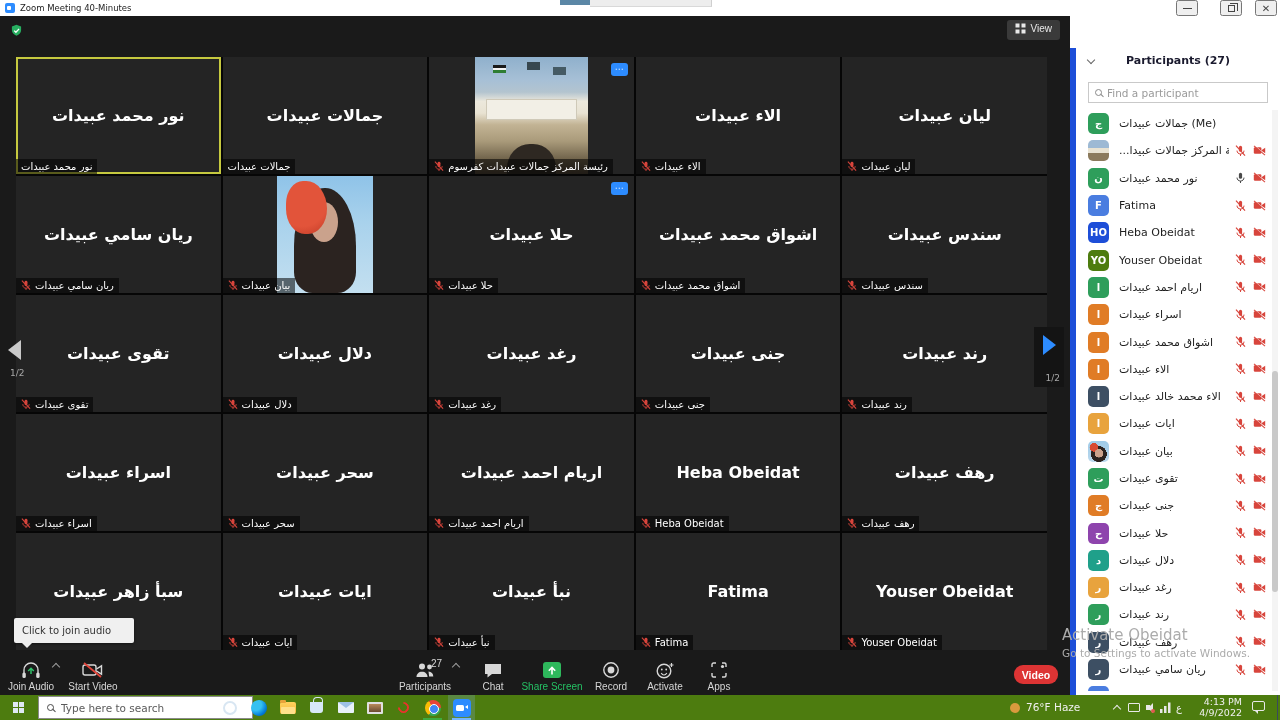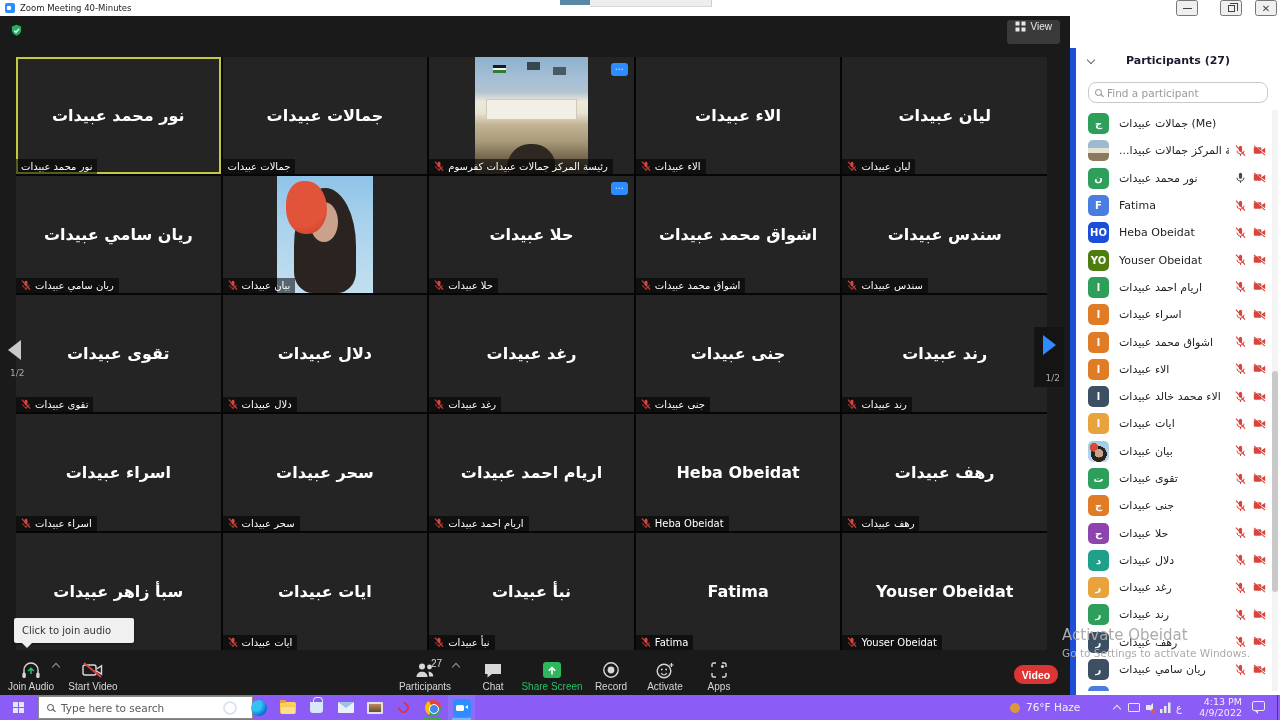--- a/index.html
+++ b/index.html
@@ -17,21 +17,21 @@
   .win-min { left:1176px; } .win-min i { display:block; width:9px; height:1px; background:#444; }
   .win-restore { left:1220px; } .win-restore i { display:block; width:7px; height:7px; border:1px solid #444; position:relative; }
   .win-restore i::before { content:""; position:absolute; left:1px; top:-3px; width:7px; height:7px; border:1px solid #444; border-left:none; border-bottom:none; }
   .win-close { left:1255px; font-size:10px; }
 
   
   .app { position:absolute; left:0; top:16px; width:1280px; height:679px; }
   .meeting { position:absolute; left:0; top:0; width:1070px; height:679px; background:#1a1a1a; }
 
   .shield { position:absolute; left:10px; top:6px; }
-  .view-btn { position:absolute; right:10px; top:4px; height:20px; padding:12px 8px; background:#3a3a3a; border:none; border-radius:3px; color:#e8e8e8; font-size:10px; display:flex; align-items:flex-end; gap:5px; }
+  .view-btn { position:absolute; right:10px; top:4px; height:20px; padding:3px 8px; background:#3a3a3a; border:none; border-radius:3px; color:#e8e8e8; font-size:10px; display:flex; align-items:flex-start; gap:5px; }
 
   
   .grid { position:absolute; left:16px; top:41px; width:1031px; height:593px; display:grid; grid-template-columns:repeat(5,1fr); grid-template-rows:repeat(5,1fr); gap:2px; background:#060606; }
   .tile { position:relative; background:#242424; overflow:hidden; display:flex; align-items:center; justify-content:center; }
   .tile.highlight { outline:2px solid #c6c93f; outline-offset:-2px; }
   .tile-label { color:#fff; font-weight:bold; font-size:16px; text-align:center; padding:0 6px; }
   .tile-plate { position:absolute; left:0; bottom:0; max-width:96%; background:rgba(0,0,0,0.55); color:#fff; font-size:10px; padding:2px 5px; display:flex; align-items:center; gap:4px; white-space:nowrap; }
   .tile-menu { position:absolute; top:6px; right:6px; width:17px; height:13px; background:#2d8cff; border:none; border-radius:3px; color:#fff; font-size:9px; line-height:11px; text-align:center; padding:0; }
 
   .tile-photo { position:relative; height:100%; }
@@ -70,21 +70,21 @@
   #it-record { left:588px; width:46px; }
   #it-react { left:636px; width:58px; }
   #it-apps { left:696px; width:46px; }
   .leave-btn { position:absolute; left:1014px; top:13px; width:44px; height:19px; background:#dd3434; border:none; border-radius:9px; color:#fff; font-size:10.5px; font-weight:bold; }
 
   
   .panel { position:absolute; left:1070px; top:0; width:210px; height:679px; background:#fff; border-left:6px solid #1d4ed8;margin-top:32px; }
   .panel-head { position:absolute; left:0; top:0; width:100%; height:28px; }
   .panel-title { text-align:center; font-size:11px; font-weight:bold; color:#1a1a2e; line-height:26px; }
   .panel-collapse { position:absolute; left:12px; top:9px; width:6px; height:6px; border-left:1.3px solid #666; border-bottom:1.3px solid #666; transform:rotate(-45deg); background:none; border-top:none; border-right:none; padding:0; }
-  .search-wrap { position:absolute; left:12px; right:12px; top:34px; height:21px; border:1px solid #c9c9c9; border-radius:8px; display:flex; align-items:center; padding:0 6px; gap:5px; }
+  .search-wrap { position:absolute; left:12px; right:12px; top:34px; height:21px; border:1px solid #c9c9c9; border-radius:0; display:flex; align-items:center; padding:0 6px; gap:5px; }
   .mag { width:7px; height:7px; border:1.2px solid #8a8a8a; border-radius:50%; position:relative; flex:none; }
   .mag::after { content:""; position:absolute; width:4px; height:1.2px; background:#8a8a8a; right:-3.4px; bottom:-1.2px; transform:rotate(45deg); }
   .search-wrap input { border:none; outline:none; width:100%; font-size:10.5px; color:#333; font-family:inherit; }
   .search-wrap input::placeholder { color:#9a9a9a; }
 
   .plist { position:absolute; left:0; top:62px; width:100%; height:581px; overflow:hidden; }
   .p-row { height:27.3px; display:flex; align-items:center; padding:0 14px 0 12px; }
   .avatar { width:21px; height:21px; border-radius:5px; color:#fff; font-size:10px; font-weight:bold; display:flex; align-items:center; justify-content:center; flex:none; }
   .avatar.ph-building { background:linear-gradient(180deg,#9db9d4 0 40%,#e8e2d2 40% 62%,#8b7a5d 62% 100%); }
   .avatar.ph-portrait { background:radial-gradient(circle at 52% 58%,#caa28c 0 26%,transparent 27%),radial-gradient(circle at 28% 30%,#d84a32 0 20%,transparent 21%),radial-gradient(circle at 52% 62%,#2b2320 0 46%,transparent 47%),linear-gradient(#9ecbe8,#bcd9ee); }
@@ -93,21 +93,21 @@
   .pscroll { position:absolute; right:2px; top:62px; width:6px; height:581px; background:#f4f4f4; }
   .pscroll .thumb { position:absolute; top:45%; height:38%; width:100%; background:#c9c9c9; border-radius:3px; }
   .panel-foot { position:absolute; left:0; bottom:0; width:100%; height:36px; background:#fff; text-align:center; }
   .invite-btn { margin-top:11px; width:48px; height:17px; background:#fff; border:1px solid #c9c9c9; border-radius:3px; font-size:9.5px; color:#333; font-family:inherit; }
 
   .watermark { position:absolute; left:1062px; top:626px; color:#ababab; z-index:50; pointer-events:none; }
   .watermark .l1 { font-size:15px; }
   .watermark .l2 { font-size:10.5px; margin-top:3px; }
 
   
-  .taskbar { position:absolute; left:0; top:695px; width:1280px; height:25px; background:#8b5cf6; }
+  .taskbar { position:absolute; left:0; top:695px; width:1280px; height:25px; background:#4d7c0f; }
   .start-btn { position:absolute; left:0; top:0; width:36px; height:25px; background:none; border:none; }
   .win-logo { position:absolute; left:13px; top:7px; width:5px; height:5px; background:#dfe9f3; box-shadow:6px 0 0 #dfe9f3, 0 6px 0 #dfe9f3, 6px 6px 0 #dfe9f3; }
   .tb-search { position:absolute; left:38px; top:1px; width:215px; height:23px; background:#fff; border:1px solid #8a8a8a; display:flex; align-items:center; padding:0 8px; gap:7px; }
   .tb-search .mag { border-color:#4a4a4a; } .tb-search .mag::after { background:#4a4a4a; }
   .tb-search input { border:none; outline:none; width:100%; font-size:10.5px; color:#555; font-family:inherit; background:none; }
   .tb-search input::placeholder { color:#5a5a5a; }
   .task-cell { position:absolute; top:0; width:27px; height:25px; background:none; border:none; display:flex; align-items:center; justify-content:center; }
   .task-cell.active { background:rgba(137,180,250,.22); }
   .underline { position:absolute; bottom:0; left:4px; right:4px; height:2px; }
   .ic-cortana { width:14px; height:14px; border:2px solid #d8e6f2; border-radius:50%; }

